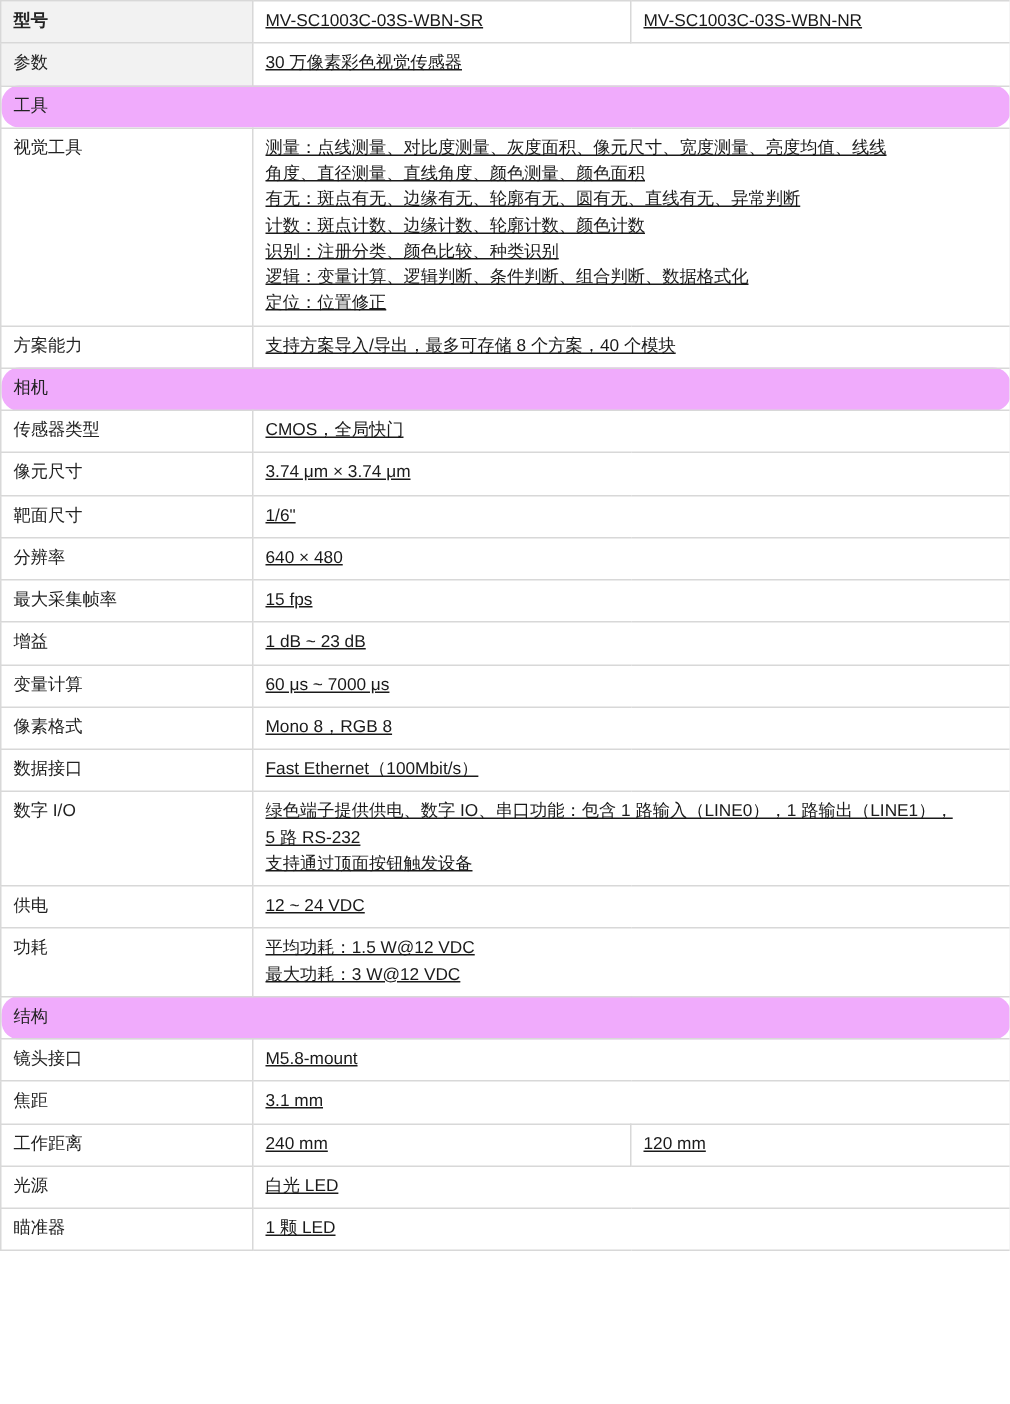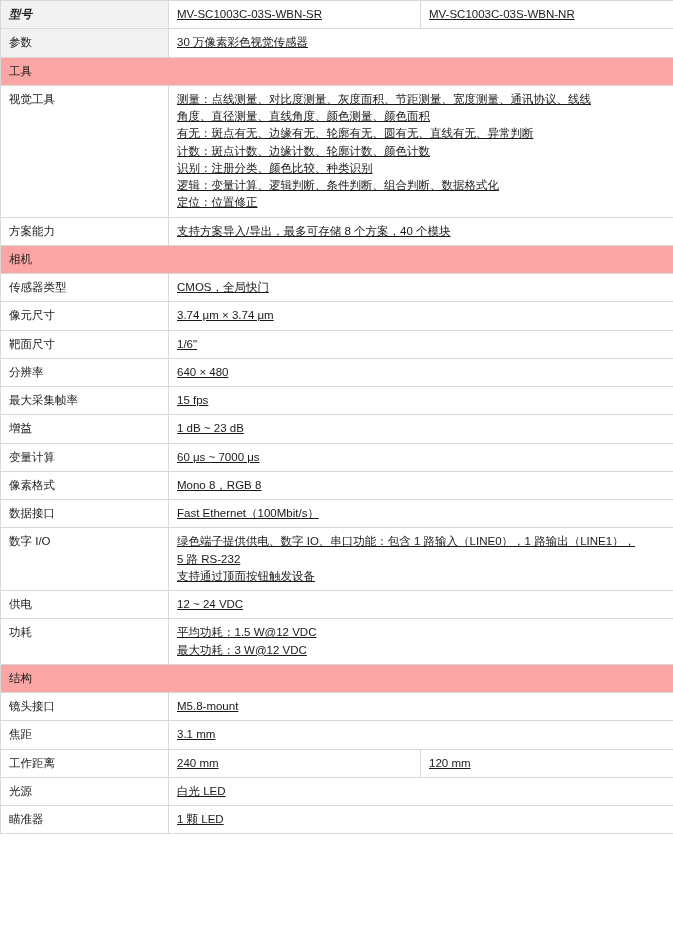--- a/index.html
+++ b/index.html
@@ -32,32 +32,32 @@
   col.c-v2 { width: 253px; }
 
   td.label {
     background: #ffffff;
     color: #222;
   }
   tr.header-row td.label {
     background: #f2f2f2;
   }
   tr.section td {
-    background: #fca5a5;
+    background: #f0abfc;
     font-weight: normal;
     color: #222;
+    border-radius: 12px;
   }
   td.val {
     background: #ffffff;
     text-decoration: underline;
   }
   .modelhead {
     text-align: left;
     font-weight: bold;
-    font-style: italic;
   }
   .line { display: block; }
   .tight { line-height: 1.55; }
 </style>
 </head>
 <body>
 
 <table class="spec">
   <colgroup>
     <col class="c-label">
@@ -74,21 +74,21 @@
       <td class="label">参数</td>
       <td class="val" colspan="2">30 万像素彩色视觉传感器</td>
     </tr>
 
     <tr class="section">
       <td colspan="3">工具</td>
     </tr>
     <tr>
       <td class="label">视觉工具</td>
       <td class="val tight" colspan="2">
-        <span class="line">测量：点线测量、对比度测量、灰度面积、节距测量、宽度测量、通讯协议、线线</span>
+        <span class="line">测量：点线测量、对比度测量、灰度面积、像元尺寸、宽度测量、亮度均值、线线</span>
         <span class="line">角度、直径测量、直线角度、颜色测量、颜色面积</span>
         <span class="line">有无：斑点有无、边缘有无、轮廓有无、圆有无、直线有无、异常判断</span>
         <span class="line">计数：斑点计数、边缘计数、轮廓计数、颜色计数</span>
         <span class="line">识别：注册分类、颜色比较、种类识别</span>
         <span class="line">逻辑：变量计算、逻辑判断、条件判断、组合判断、数据格式化</span>
         <span class="line">定位：位置修正</span>
       </td>
     </tr>
     <tr>
       <td class="label">方案能力</td>

